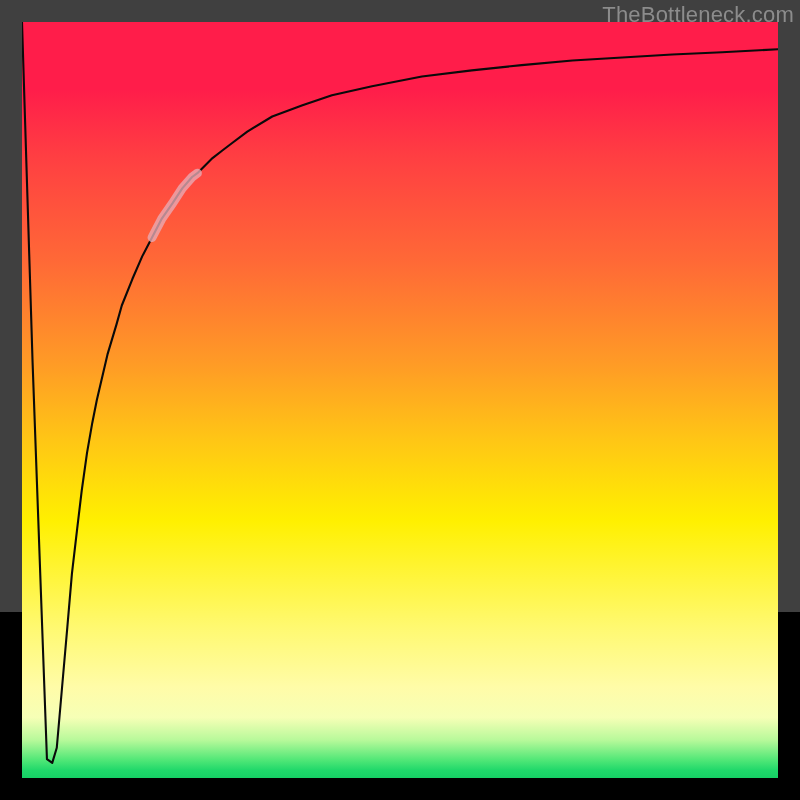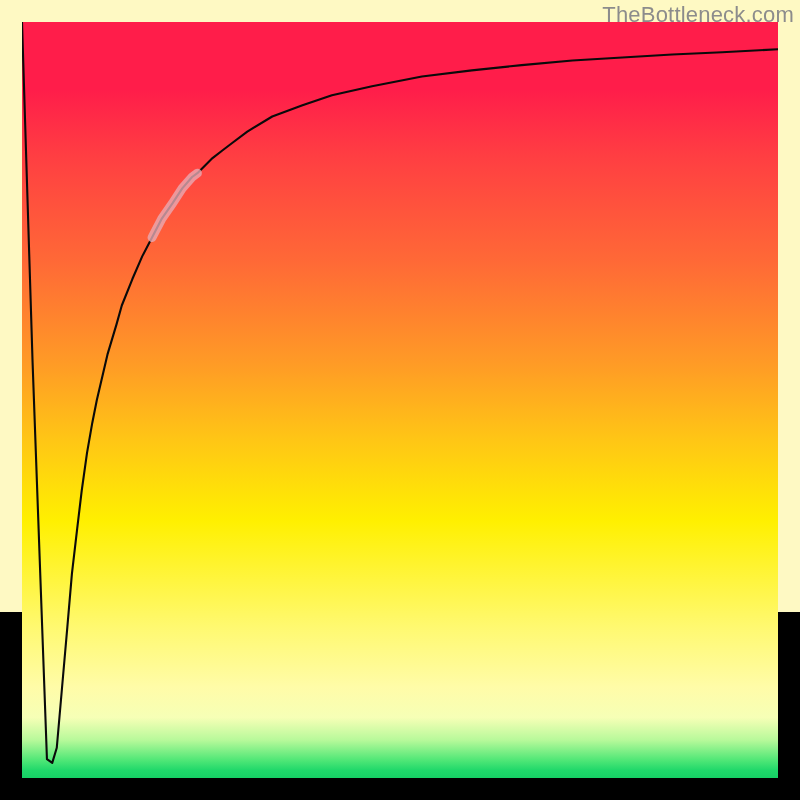--- a/index.html
+++ b/index.html
@@ -8,21 +8,21 @@
     width: 800px;
     height: 800px;
     background: #000;
     overflow: hidden;
     font-family: Arial, Helvetica, sans-serif;
   }
   .frame {
     position: relative;
     width: 800px;
     height: 612px;
-    background: #fef9c3;
+    background: #404040;
   }
   .plot-area {
     position: absolute;
     left: 22px;
     top: 22px;
     width: 756px;
     height: 756px;
     background: linear-gradient(
       to bottom,
       #ff1d4a 0%,

